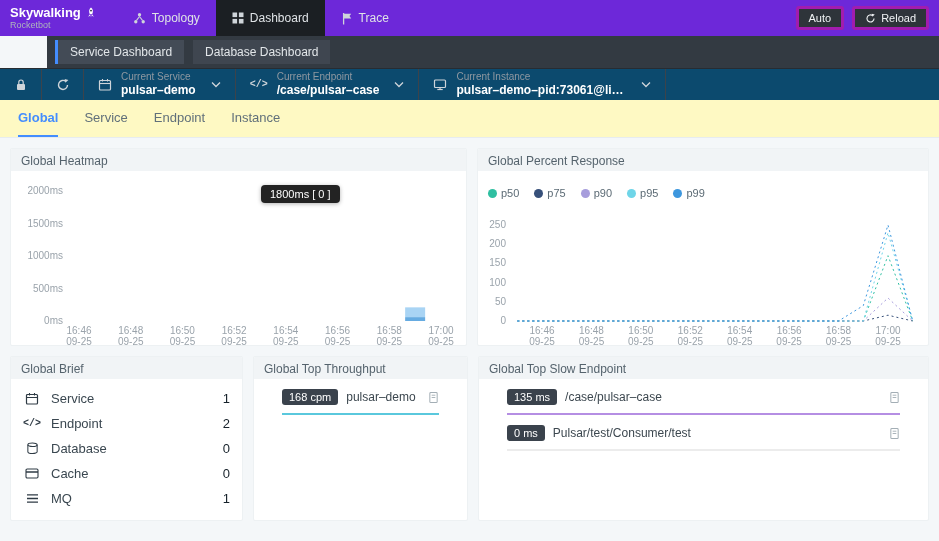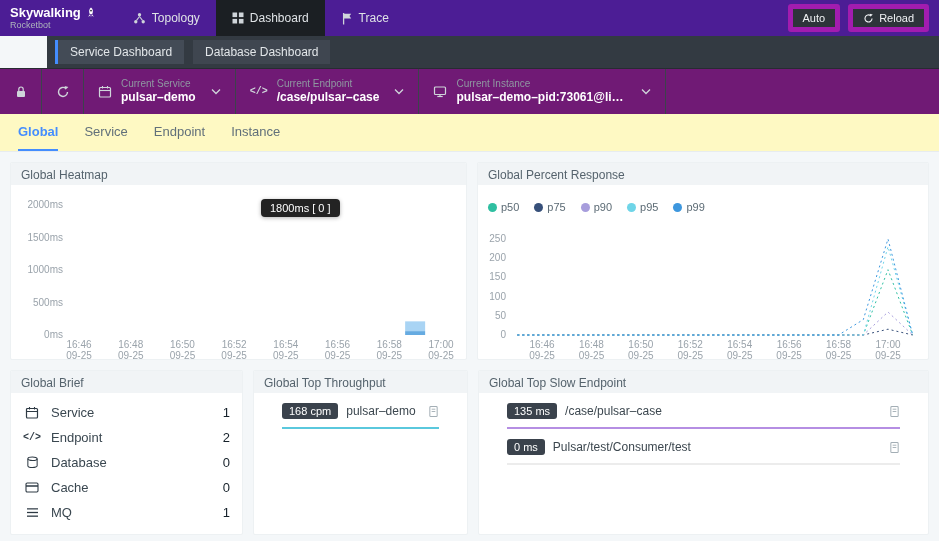--- a/index.html
+++ b/index.html
@@ -1,37 +1,37 @@
 <!DOCTYPE html>
 <html><head>
 <meta charset="utf-8">
 <style>
   * { box-sizing: border-box; margin: 0; padding: 0; }
   html,body { width: 939px; height: 541px; overflow: hidden; }
   body { font-family: "Liberation Sans", sans-serif; background: #f4f7f9; }
 
   
-  .navbar { height: 36px; background: #4c1d95; display: flex; align-items: center; color: #e8eaec; }
+  .navbar { height: 36px; background: #6d28d9; display: flex; align-items: center; color: #e8eaec; }
   .logo { display: flex; flex-direction: column; justify-content: center; margin: 0 20px 0 10px; line-height: 1; }
   .logo-top { display: flex; align-items: center; gap: 4px; font-weight: bold; font-size: 13px; color: #fff; }
   .logo-sub { font-size: 9px; color: #aeb6bc; margin-top: 2px; }
   .nav-items { display: flex; height: 36px; }
   .nav-item { display: flex; align-items: center; gap: 6px; height: 36px; padding: 0 16px; font-size: 12px; color: #dfe3e6; cursor: pointer; }
   .nav-item.active { background: #1b1f23; }
   .nicon { display: flex; color: #cfd5da; }
   .nav-right { margin-left: auto; display: flex; gap: 8px; margin-right: 10px; }
-  .nav-btn { display: flex; align-items: center; gap: 5px; background: #2e343a; border: 5px solid #a21caf; color: #f0f2f4; font-size: 11px; padding: 3px 10px; border-radius: 3px; cursor: pointer; font-family: inherit; }
+  .nav-btn { display: flex; align-items: center; gap: 5px; background: #2e343a; border: 3px solid #a21caf; color: #f0f2f4; font-size: 11px; padding: 3px 10px; border-radius: 3px; cursor: pointer; font-family: inherit; }
 
   
   .dash-tabs { height: 32px; background: #333a42; display: flex; align-items: center; padding-left: 8px; gap: 9px; margin-left: 47px; }
   .dash-tab { height: 24px; display: flex; align-items: center; padding: 0 12px; background: #3f4650; color: #e2e6e9; font-size: 12px; cursor: pointer; }
   .dash-tab.active { border-left: 3px solid #448dfe; background: #434b56; }
 
   
-  .toolbar { height: 46px; background: #701a75; display: flex; align-items: stretch; border-top: 1px solid #272c32; }
+  .toolbar { height: 32px; background: #0c4a6e; display: flex; align-items: stretch; border-top: 1px solid #272c32; }
   .tool-btn { width: 42px; display: flex; align-items: center; justify-content: center; border-right: 1px solid #3c434b; color: #cfd5da; cursor: pointer; }
   .selector { display: flex; align-items: center; gap: 9px; padding: 0 14px; border-right: 1px solid #3c434b; cursor: pointer; color: #cfd5da; }
   .sel-texts { display: flex; flex-direction: column; justify-content: center; line-height: 1.25; }
   .sel-label { font-size: 10px; color: #8f98a1; }
   .sel-value { font-size: 12px; color: #fff; font-weight: bold; max-width: 170px; white-space: nowrap; overflow: hidden; text-overflow: ellipsis; }
   .sel-chevron { margin-left: 6px; color: #cfd5da; display: flex; }
   .code-glyph { font-family: "Liberation Mono", monospace; font-size: 10px; font-weight: bold; color: #cfd5da; }
 
   
   .scope-tabs { height: 38px; background: #fef9c3; display: flex; align-items: stretch; padding-left: 18px; gap: 26px; border-bottom: 1px solid #e7ecef; }

